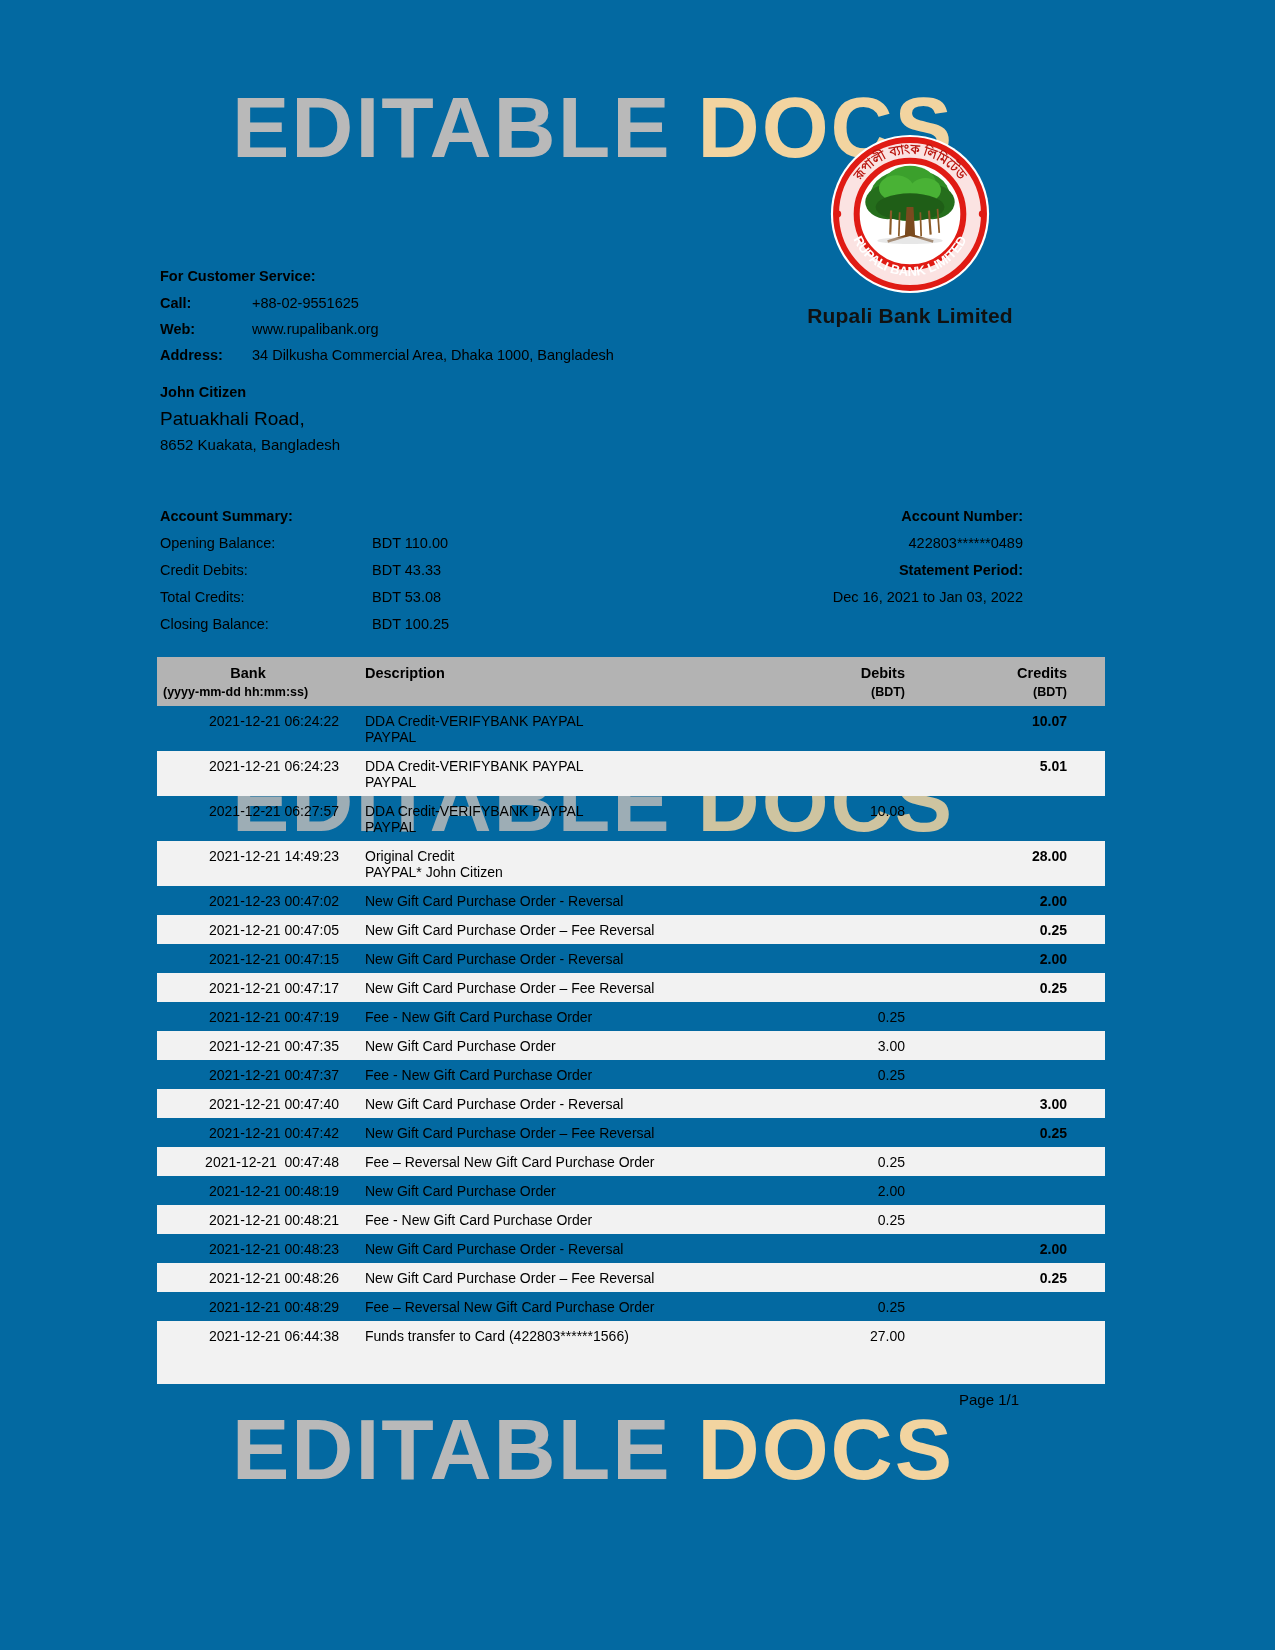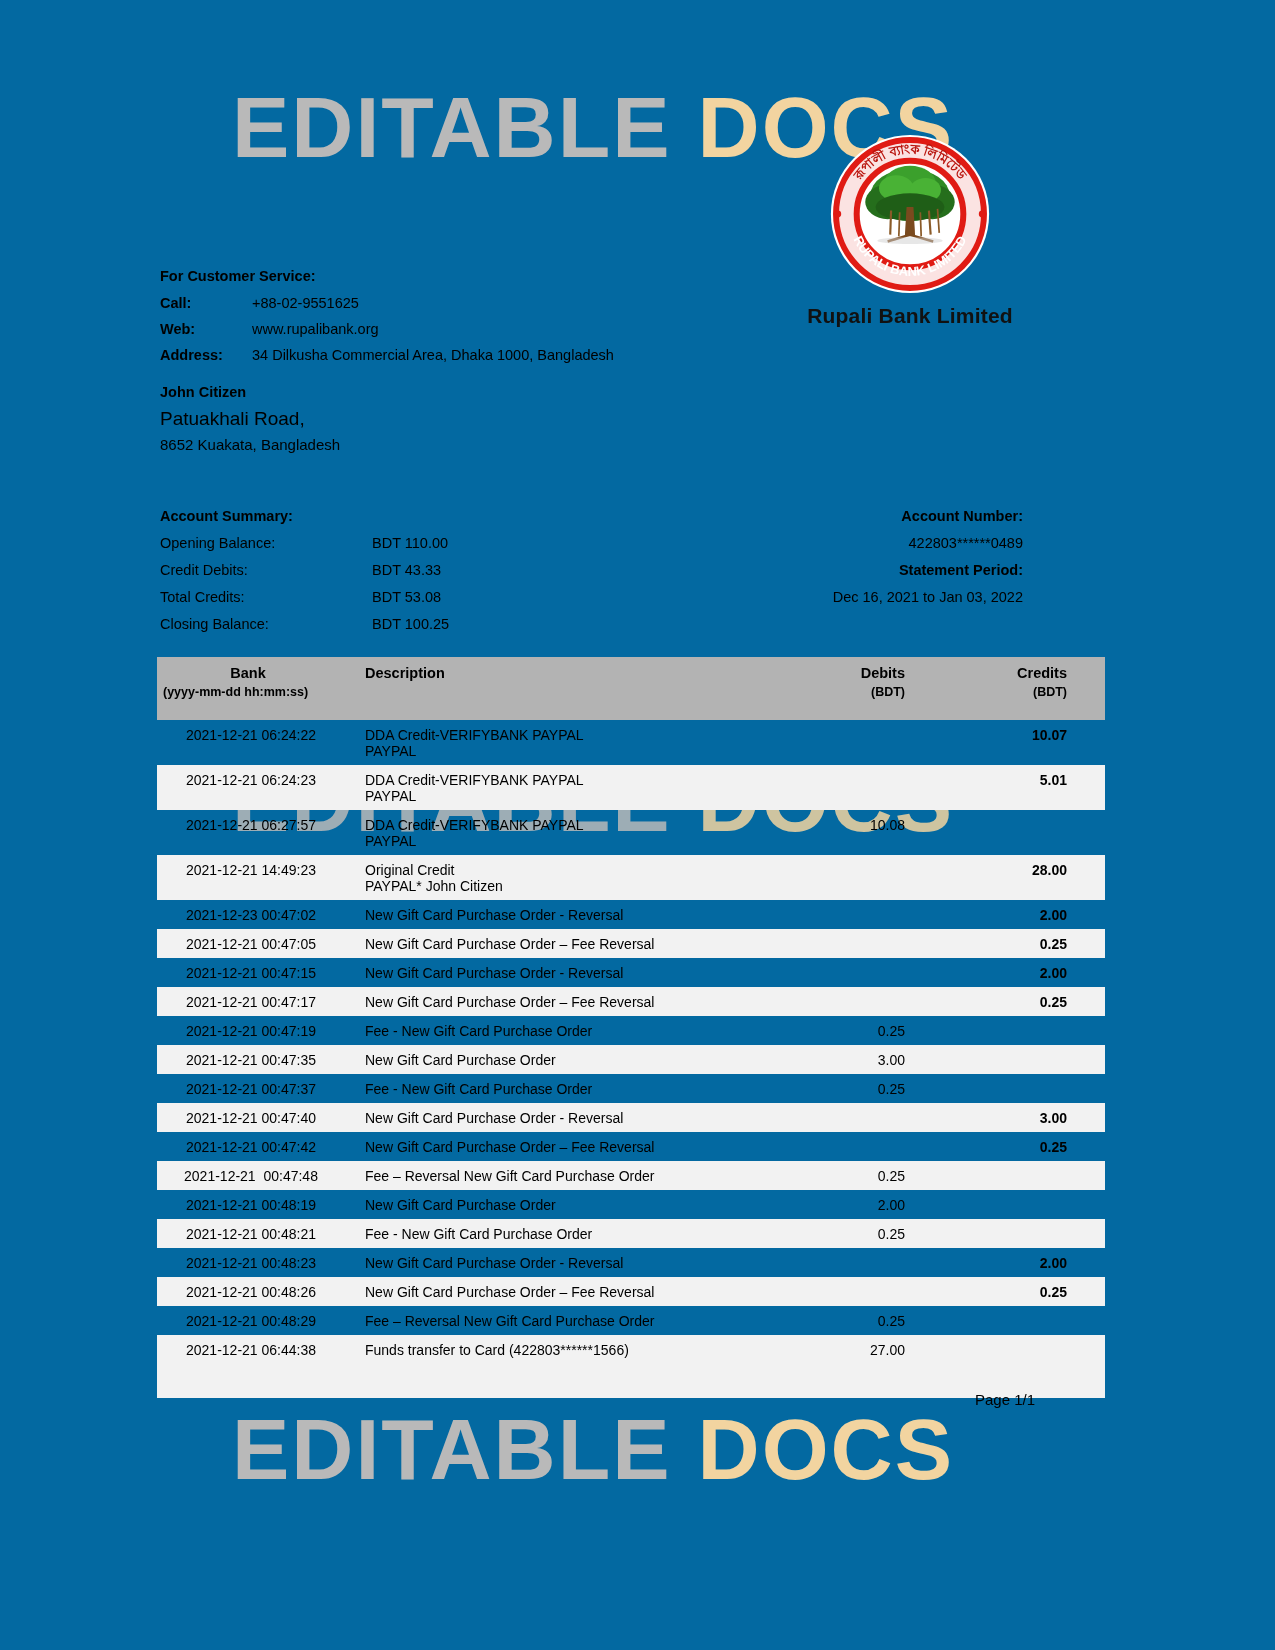--- a/index.html
+++ b/index.html
@@ -121,49 +121,49 @@
   .thead-row th {
     background: #b3b3b3;
     font-weight: 700;
     font-size: 14.5px;
     padding-top: 8px;
   }
   .thead-row2 th {
     background: #b3b3b3;
     font-weight: 700;
     font-size: 12.5px;
-    padding-bottom: 21px;
+    padding-bottom: 7px;
     padding-top: 4px;
   }
   .c-date  { width: 182px; text-align: center; }
   .c-desc  { width: 400px; text-align: left; padding-left: 26px !important; }
   .c-deb   { width: 140px; text-align: right; padding-right: 22px !important; }
   .c-cre   { width: 140px; text-align: right; padding-right: 38px !important; font-weight: bold; }
 
   .thead-row2 .c-date { text-align: left; padding-left: 6px !important; }
 
   .tbl tbody td {
     padding-top: 7px;
     padding-bottom: 6px;
     font-size: 14px;
   }
   .tbl tbody tr.alt td { background: #f2f2f2; }
-  .tbl tbody td.c-date { text-align: center; padding-left: 6px; white-space: pre; }
+  .tbl tbody td.c-date { text-align: right; padding-left: 6px; white-space: pre; }
   .tbl tbody td.c-desc { padding-left: 26px; }
   .tbl tbody td.c-deb  { padding-right: 22px; }
   .tbl tbody td.c-cre  { padding-right: 38px; }
   .desc-l2 { display: block; }
 
   .tbl-tail { height: 34px; }
   .tbl-tail td { background: #f2f2f2; }
 
   
   .footer {
     position: absolute;
-    right: 240px;
+    right: 256px;
     top: 1391px;
     font-size: 15px;
   }
 </style>
 </head>
 <body>
 
 <div class="page">
 
   <div class="wm wm-top">

